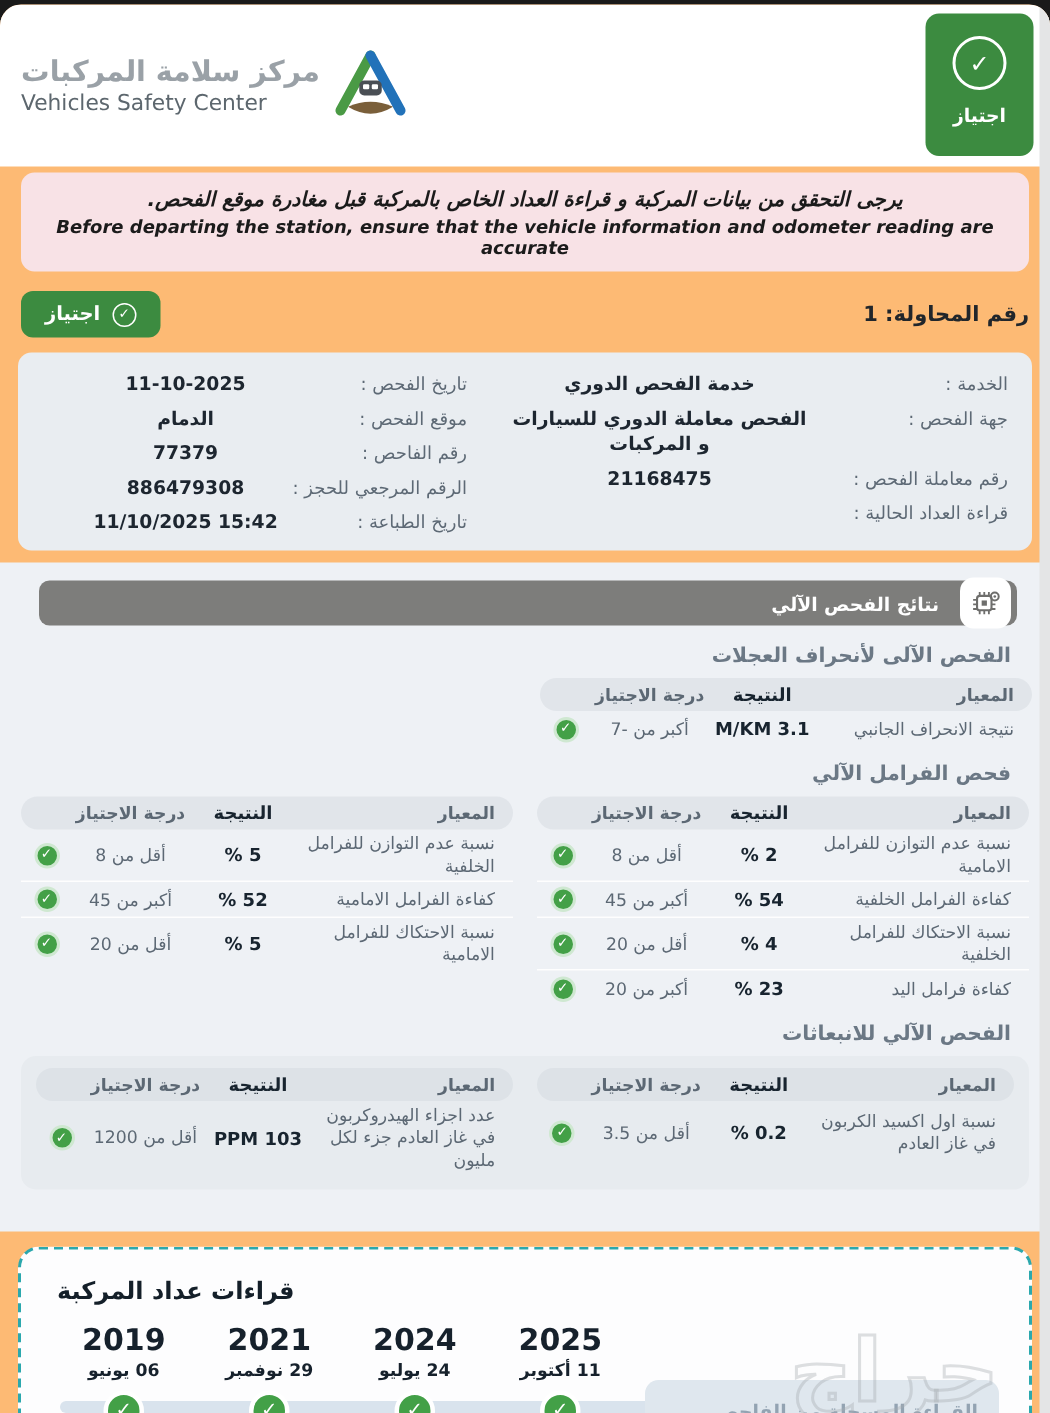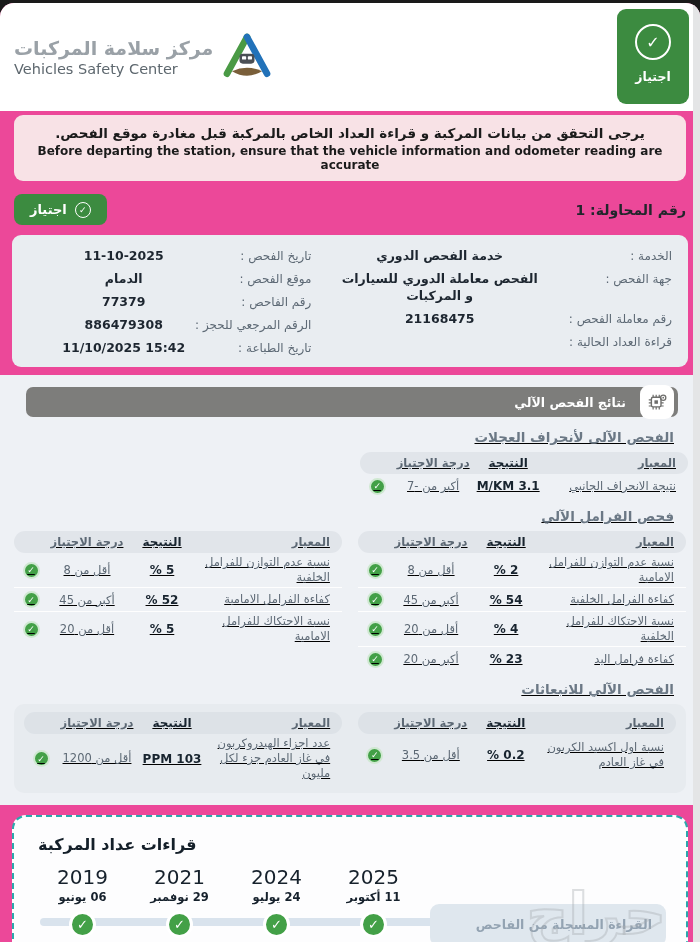--- a/index.html
+++ b/index.html
@@ -3,42 +3,42 @@
 <meta charset="utf-8">
 <style>
   * { margin:0; padding:0; box-sizing:border-box; }
   body {
     width:700px; height:942px; overflow:hidden;
     background:#1a1a1a;
     font-family:"DejaVu Sans","Liberation Sans",sans-serif;
   }
   .page {
     position:relative; width:700px; height:939px; margin-top:3px;
-    background:#ec4899; border-radius:14px 14px 0 0; overflow:hidden;margin-left:24px;
+    background:#fdba74; border-radius:14px 14px 0 0; overflow:hidden;margin-left:24px;
   }
   .edge-strip { position:absolute; top:0; right:0; bottom:0; width:7px; background:#e4e5e6; z-index:1; }
 
   
   .hdr { position:relative; height:108px; background:#fff; }
   .logo { position:absolute; left:14px; top:30px; display:flex; align-items:center; gap:9px; }
   .logo-text .ar { font-size:19px; font-weight:bold; color:#9aa1a7; letter-spacing:.5px; }
   .logo-text .en { font-size:14.5px; color:#5d676e; margin-top:2px; }
   .logo-mark { width:50px; height:48px; }
   .ribbon {
     position:absolute; top:6px; right:11px; width:72px; height:95px;
     background:#3c8b40; border-radius:9px; z-index:2;
     display:flex; flex-direction:column; align-items:center;
   }
   .ring { width:36px; height:36px; margin-top:15px; border:2.5px solid #fff; border-radius:50%;
           display:flex; align-items:center; justify-content:center; color:#fff; font-size:16px; font-style:normal; }
   .ring i { font-style:normal; }
   .ribbon-label { color:#fff; font-size:12.5px; font-weight:bold; margin-top:9px; }
 
   
-  .banner { margin:4px 14px 0; background:#f8e2e6; border-radius:9px; padding:10px 14px 9px; text-align:center; }
+  .banner { margin:4px 14px 0; background:#f8e2e6; border-radius:9px; padding:10px 14px 9px; text-align:center;font-style:italic; }
   .banner .ar { font-size:13.5px; font-weight:bold; color:#1b1b1b; }
   .banner .en { font-size:12px; font-weight:bold; color:#1b1b1b; margin-top:3px; }
 
   
   .attempt { margin:13px 14px 0; display:flex; justify-content:space-between; align-items:center; }
   .attempt-label { font-size:14px; font-weight:bold; color:#21262b; }
   .pass-chip { background:#3c8b40; border:none; color:#fff; border-radius:8px; height:31px; padding:0 16px;
                display:flex; align-items:center; gap:8px; font-family:inherit; cursor:pointer; }
   .pass-chip .mini-ring { width:16px; height:16px; border:1.5px solid #fff; border-radius:50%;
                display:flex; align-items:center; justify-content:center; font-size:9px; color:#fff; }
@@ -52,21 +52,21 @@
   .g-left  { width:44%; }
   .irow { display:flex; align-items:flex-start; line-height:1.35; }
   .ilabel { font-size:12px; color:#5d6975; flex:none; }
   .g-right .ilabel { width:132px; }
   .g-left  .ilabel { width:118px; }
   .ival { flex:1; font-size:12.5px; font-weight:bold; color:#1d2630; }
   .g-right .ival { text-align:center; padding-left:28px; }
   .g-left  .ival { text-align:center; padding-left:26px; }
 
   
-  .results { margin-top:8px; background:#eef1f5; padding:10px 12px 12px;text-decoration:underline; }
+  .results { margin-top:8px; background:#eef1f5; padding:10px 12px 28px; }
   .bar-row { position:relative; margin:0 10px; height:34px; }
   .bar { position:absolute; top:2px; right:0; left:4px; height:30px; background:#7d7d7b; border-radius:7px;
          display:flex; align-items:center; }
   .bar-title { color:#fff; font-size:12.5px; font-weight:bold; margin-right:52px; }
   .chip-box { position:absolute; top:0; right:4px; width:34px; height:34px; background:#fff; border-radius:9px;
               display:flex; align-items:center; justify-content:center; z-index:1; }
   .sec-title { margin:10px 14px 7px; text-align:right; font-size:13.5px; font-weight:600; color:#6b7885; }
 
   .rtable { width:100%; }
   .half { width:48.5%; }
@@ -95,21 +95,21 @@
   .odo-card { margin:10px 12px 0; height:180px; border:2px dashed #2ba8ad; border-radius:14px;
               background:#fdfdfe; padding:14px 20px 0; position:relative; }
   .odo-title { text-align:left; font-size:16px; font-weight:bold; color:#141f29; margin:4px 4px 12px; }
   .timeline { position:relative; display:flex; }
   .track { position:absolute; left:6px; right:6px; top:52px; height:8px; background:#d9e3ed; border-radius:4px; }
   .source-col { flex:1; position:relative; }
   .source-band { position:absolute; top:38px; right:0; left:8px; height:42px; background:#dfe7ee; border-radius:9px;
                  display:flex; align-items:center; padding-right:14px; }
   .source-band span { font-size:12.5px; font-weight:bold; color:#93a3b2; }
   .ms { width:97px; display:flex; flex-direction:column; align-items:center; position:relative; }
-  .ms-year { font-size:20px; font-weight:normal; color:#16212c; line-height:1.1; }
+  .ms-year { font-size:20px; font-weight:bold; color:#16212c; line-height:1.1; }
   .ms-date { font-size:11.5px; font-weight:bold; color:#16212c; margin-top:2px; }
   .ms-check { width:27px; height:27px; border-radius:50%; background:#43a047; border:3px solid #fff;
               color:#fff; font-size:13px; font-weight:bold; display:flex; align-items:center; justify-content:center;
               margin-top:7px; z-index:2; }
   .ms-check i { font-style:normal; }
 
   .watermark { position:absolute; bottom:-6px; right:34px; font-size:58px; font-weight:bold;
                color:transparent; -webkit-text-stroke:2px rgba(165,170,175,.38); z-index:5; letter-spacing:2px; }
 </style>
 </head>

